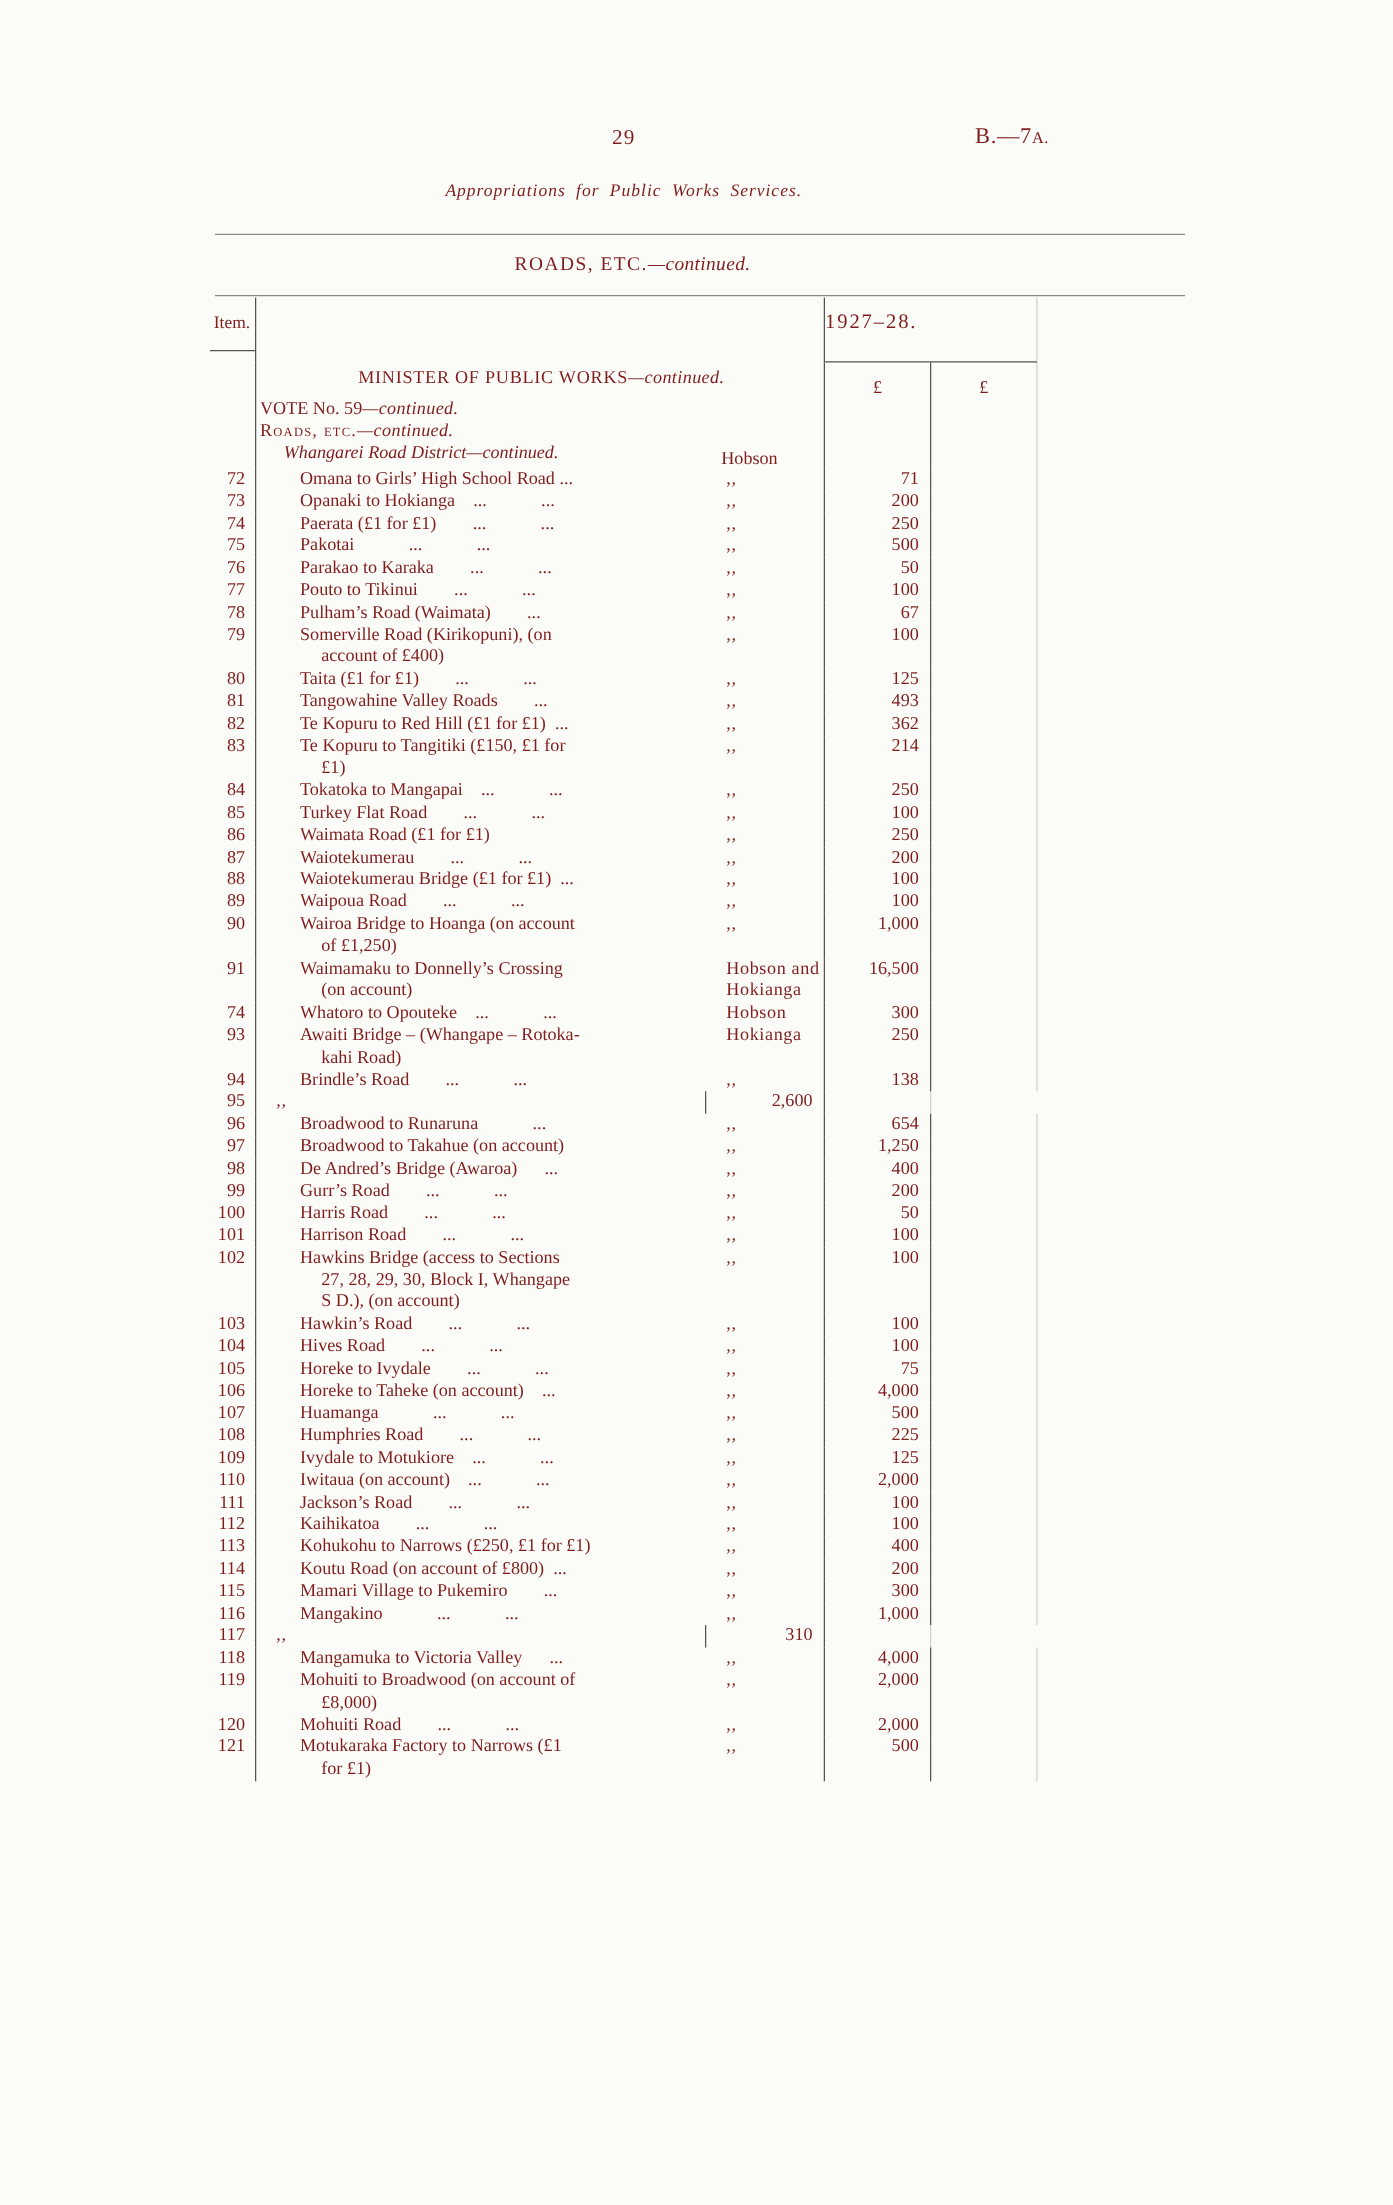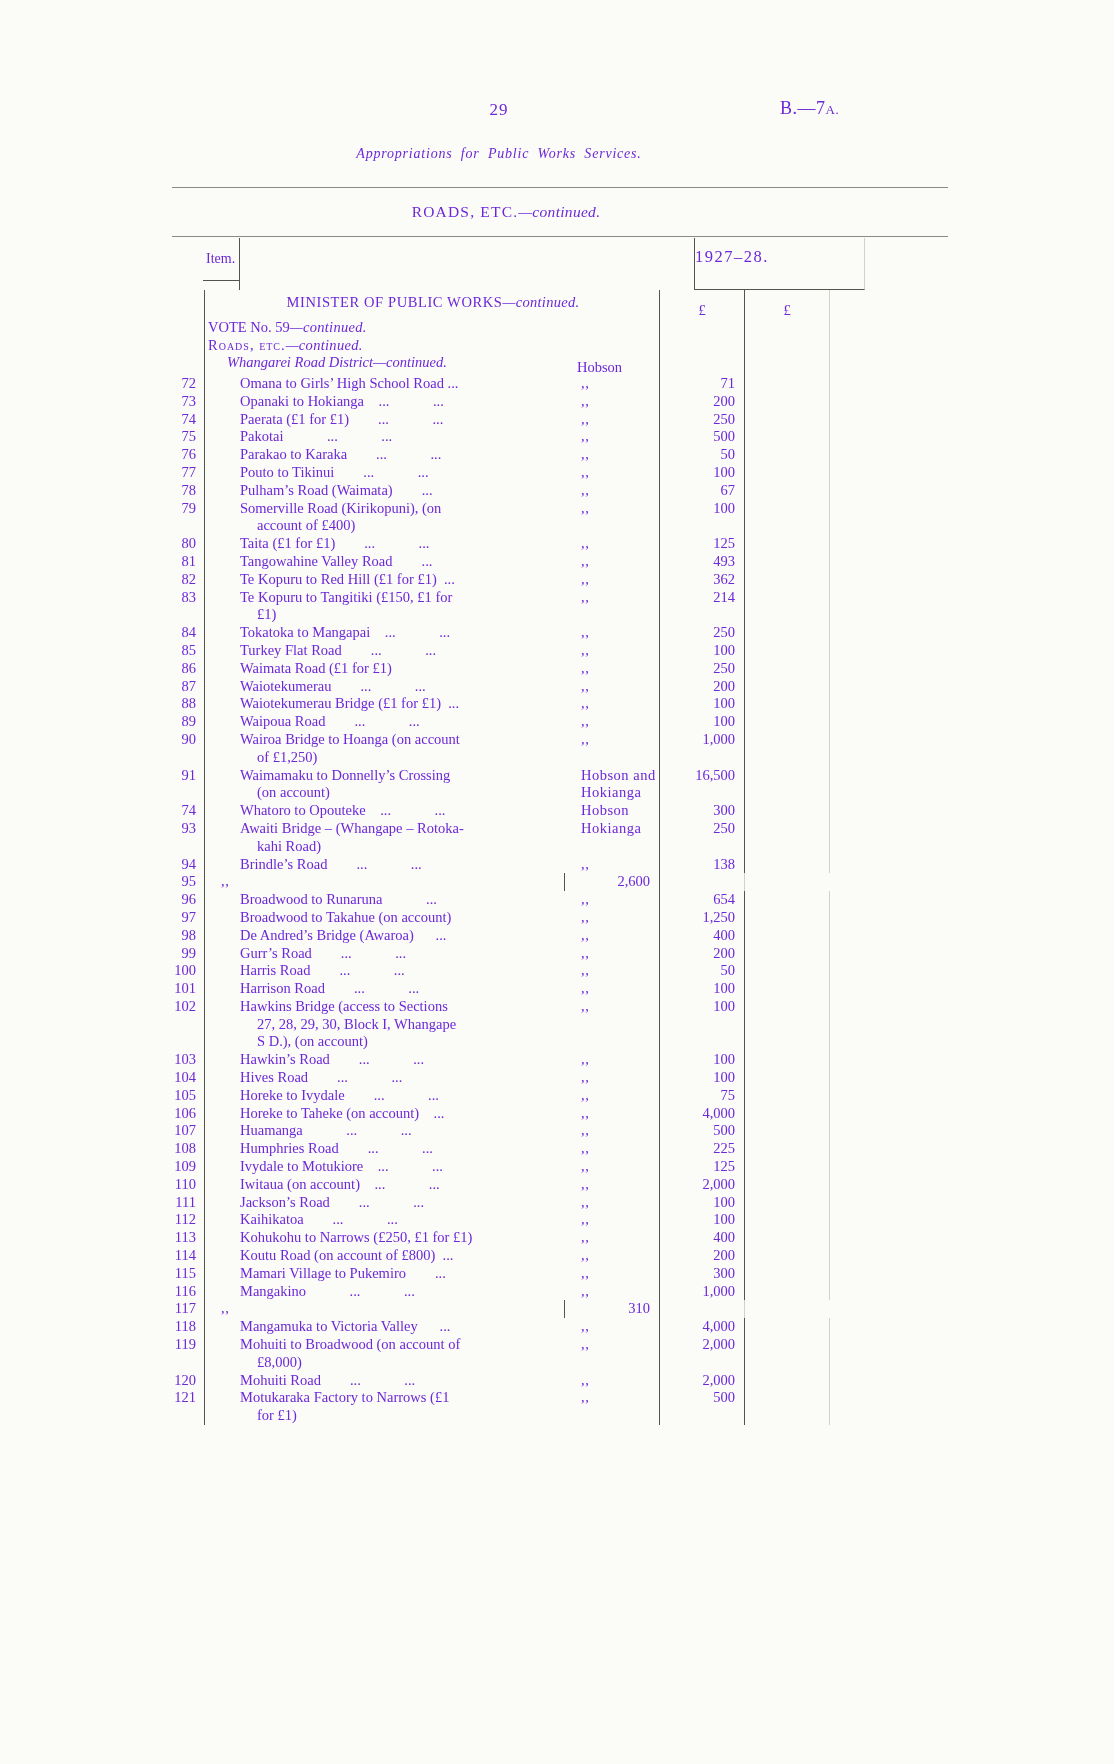--- a/index.html
+++ b/index.html
@@ -3,21 +3,21 @@
 <meta charset="utf-8">
 <style>
   html, body { margin: 0; padding: 0; }
   body { background: #f3f2ef; }
   .page {
     position: relative;
     width: 1114px;
     height: 1764px;
     background: #fbfbf8;
     font-family: "Liberation Serif", serif;
-    color: #6d28d9;
+    color: #7f1d1d;
     overflow: hidden;
   }
   .page-num {
     position: absolute; left: 168px; top: 100px; width: 662px;
     text-align: center; font-size: 17px; letter-spacing: 1px;
   }
   .doc-ref {
     position: absolute; left: 780px; top: 98px; font-size: 18px; letter-spacing: 0.5px;
   }
   .doc-ref .sub { font-size: 13px; letter-spacing: 0.5px; }
@@ -36,21 +36,21 @@
   .it { font-style: italic; letter-spacing: 0.3px; text-align: center; }
   .sc { font-variant: small-caps; letter-spacing: 1px; }
 
   .table {
     position: absolute; left: 168px; top: 238px; width: 662px;
     font-size: 14.5px; line-height: 17.8px;
   }
   .vr  { border-right: 1px solid #55534e; }
   .vrf { border-right: 1px solid rgba(60,58,52,0.22); }
 
-  .thead { display: grid; grid-template-columns: 37px 455px 170px; height: 52px; margin-left: 35px; }
+  .thead { display: grid; grid-template-columns: 37px 455px 170px; height: 52px; }
   .h-item { position: relative; padding: 12px 0 0 3px; font-size: 14px; }
   .h-item::after { content: ""; position: absolute; left: 0; right: 0; bottom: 9px; border-top: 1px solid #55534e; }
   .h-year { text-align: left; padding-top: 10px; font-size: 16.5px; letter-spacing: 1.5px; border-bottom: 1px solid #55534e; }
 
   .gblock { display: grid; grid-template-columns: 37px 455px 85px 85px; height: 85px; }
   .g-main { position: relative; padding: 4px 0 0 2px; }
   .gh-minister { text-align: center; letter-spacing: 0.6px; margin-bottom: 7px; }
   .gh-vote { padding-left: 1px; }
   .gh-roads { padding-left: 1px; }
   .gh-district { padding-left: 20px; font-style: italic; }
@@ -162,21 +162,21 @@
         </div>
         <div class="row">
           <div class="c-item vr">80</div>
           <div class="c-desc">Taita (£1 for £1)  ...   ...</div>
           <div class="c-dist vr">,,</div>
           <div class="c-amt1 vr">125</div>
           <div class="c-amt2 vrf"></div>
         </div>
         <div class="row">
           <div class="c-item vr">81</div>
-          <div class="c-desc">Tangowahine Valley Road  ...</div>
+          <div class="c-desc">Tangowahine Valley Roads  ...</div>
           <div class="c-dist vr">,,</div>
           <div class="c-amt1 vr">493</div>
           <div class="c-amt2 vrf"></div>
         </div>
         <div class="row">
           <div class="c-item vr">82</div>
           <div class="c-desc">Te Kopuru to Red Hill (£1 for £1) ...</div>
           <div class="c-dist vr">,,</div>
           <div class="c-amt1 vr">362</div>
           <div class="c-amt2 vrf"></div>

